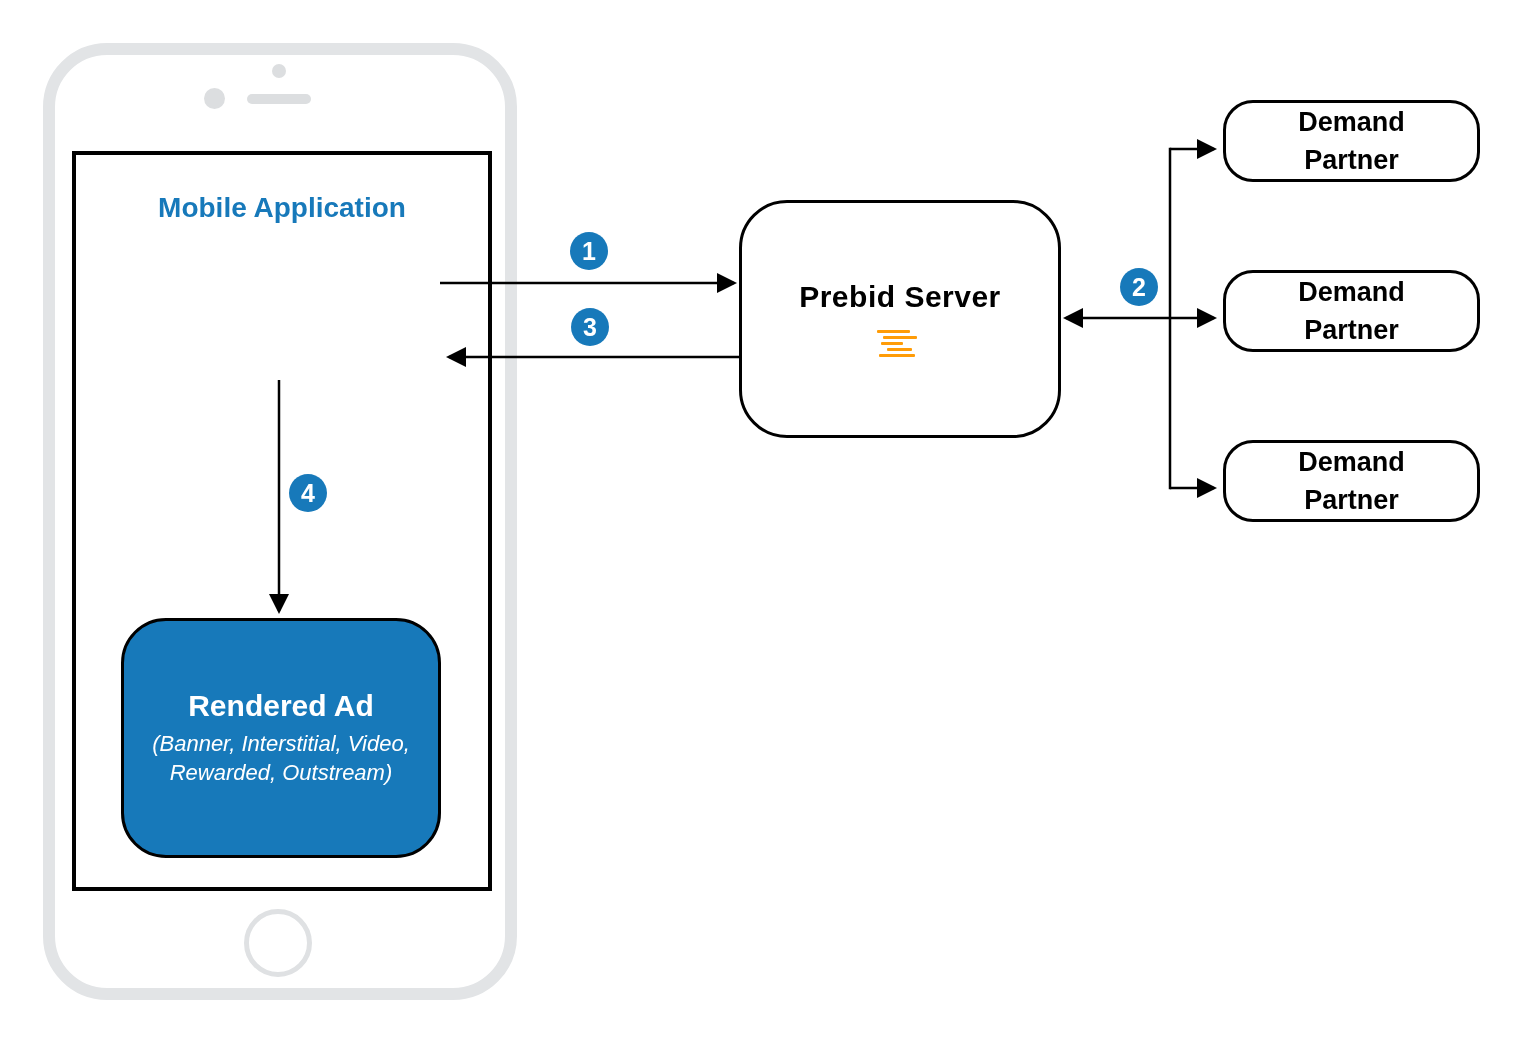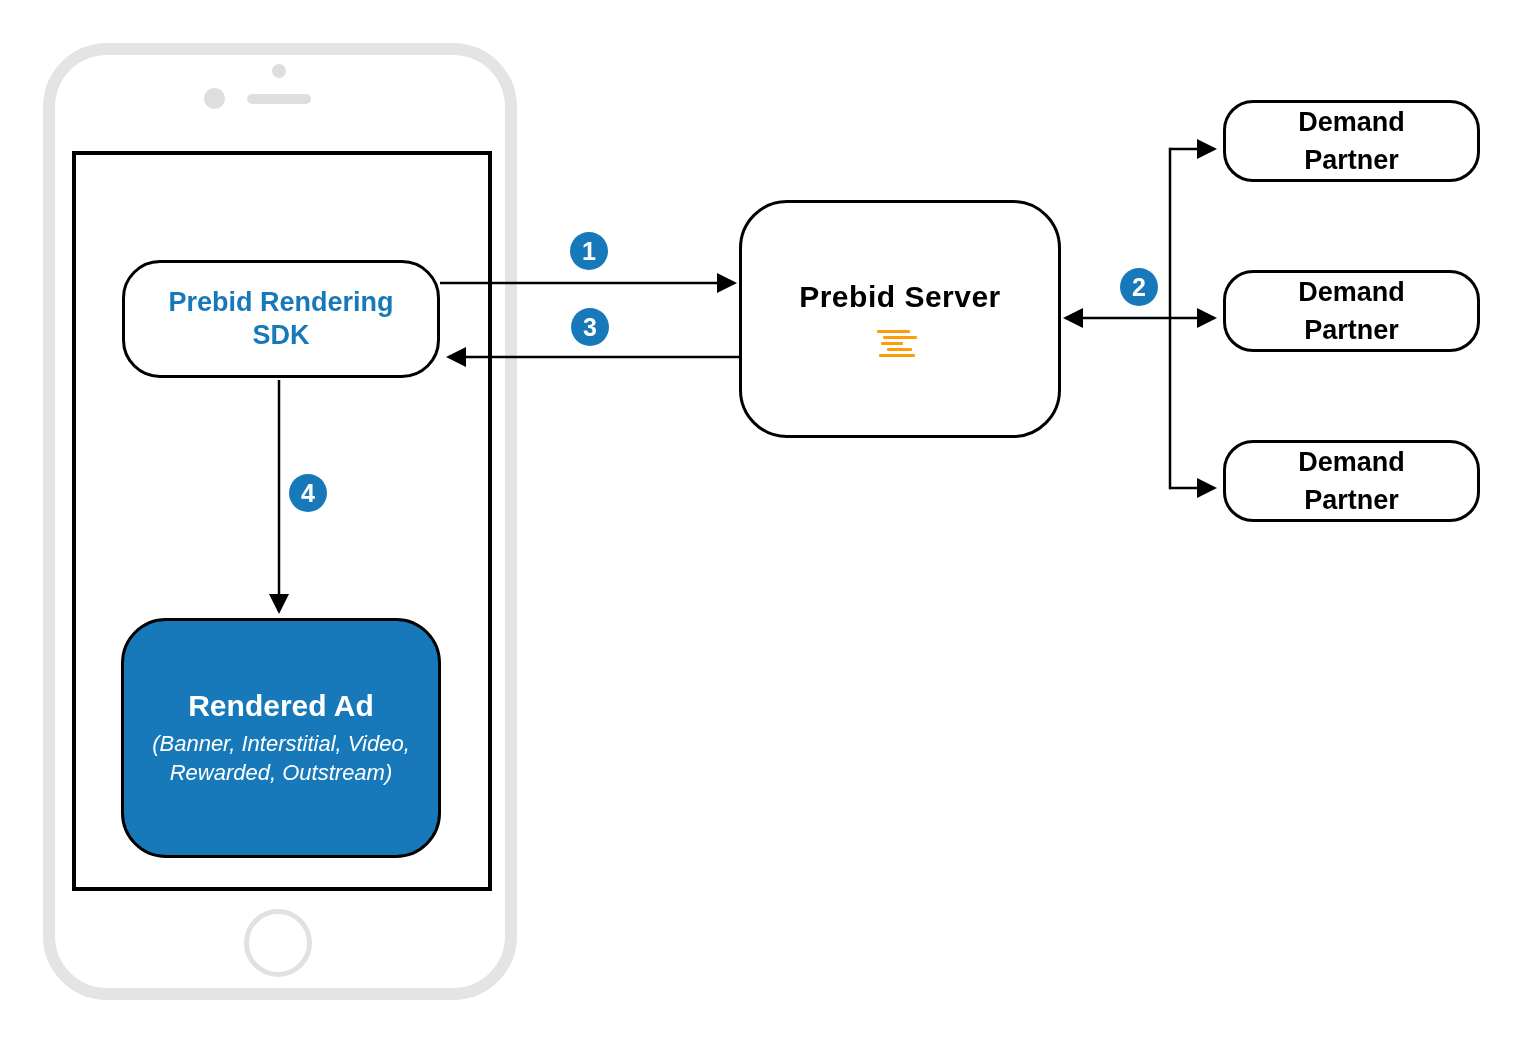--- a/index.html
+++ b/index.html
@@ -83,24 +83,22 @@
     <div class="side-tab tab-1"></div>
     <div class="side-tab tab-2"></div>
     <div class="side-tab tab-3"></div>
   </div>
   <div class="sensor-dot"></div>
   <div class="camera-dot"></div>
   <div class="speaker-bar"></div>
   <div class="home-button"></div>
 
   <div class="screen"></div>
+  <div class="app-title">Mobile Application</div>
 
-  <div class="box sdk-box">
-    <div class="sdk-label">Prebid Rendering SDK</div>
-  </div>
 
   <div class="box ad-box">
     <div class="ad-title">Rendered Ad</div>
     <div class="ad-subtitle">
       <span>(Banner, Interstitial, Video,</span><br>
       <span>Rewarded, Outstream)</span>
     </div>
   </div>
 
   <div class="box server-box">

